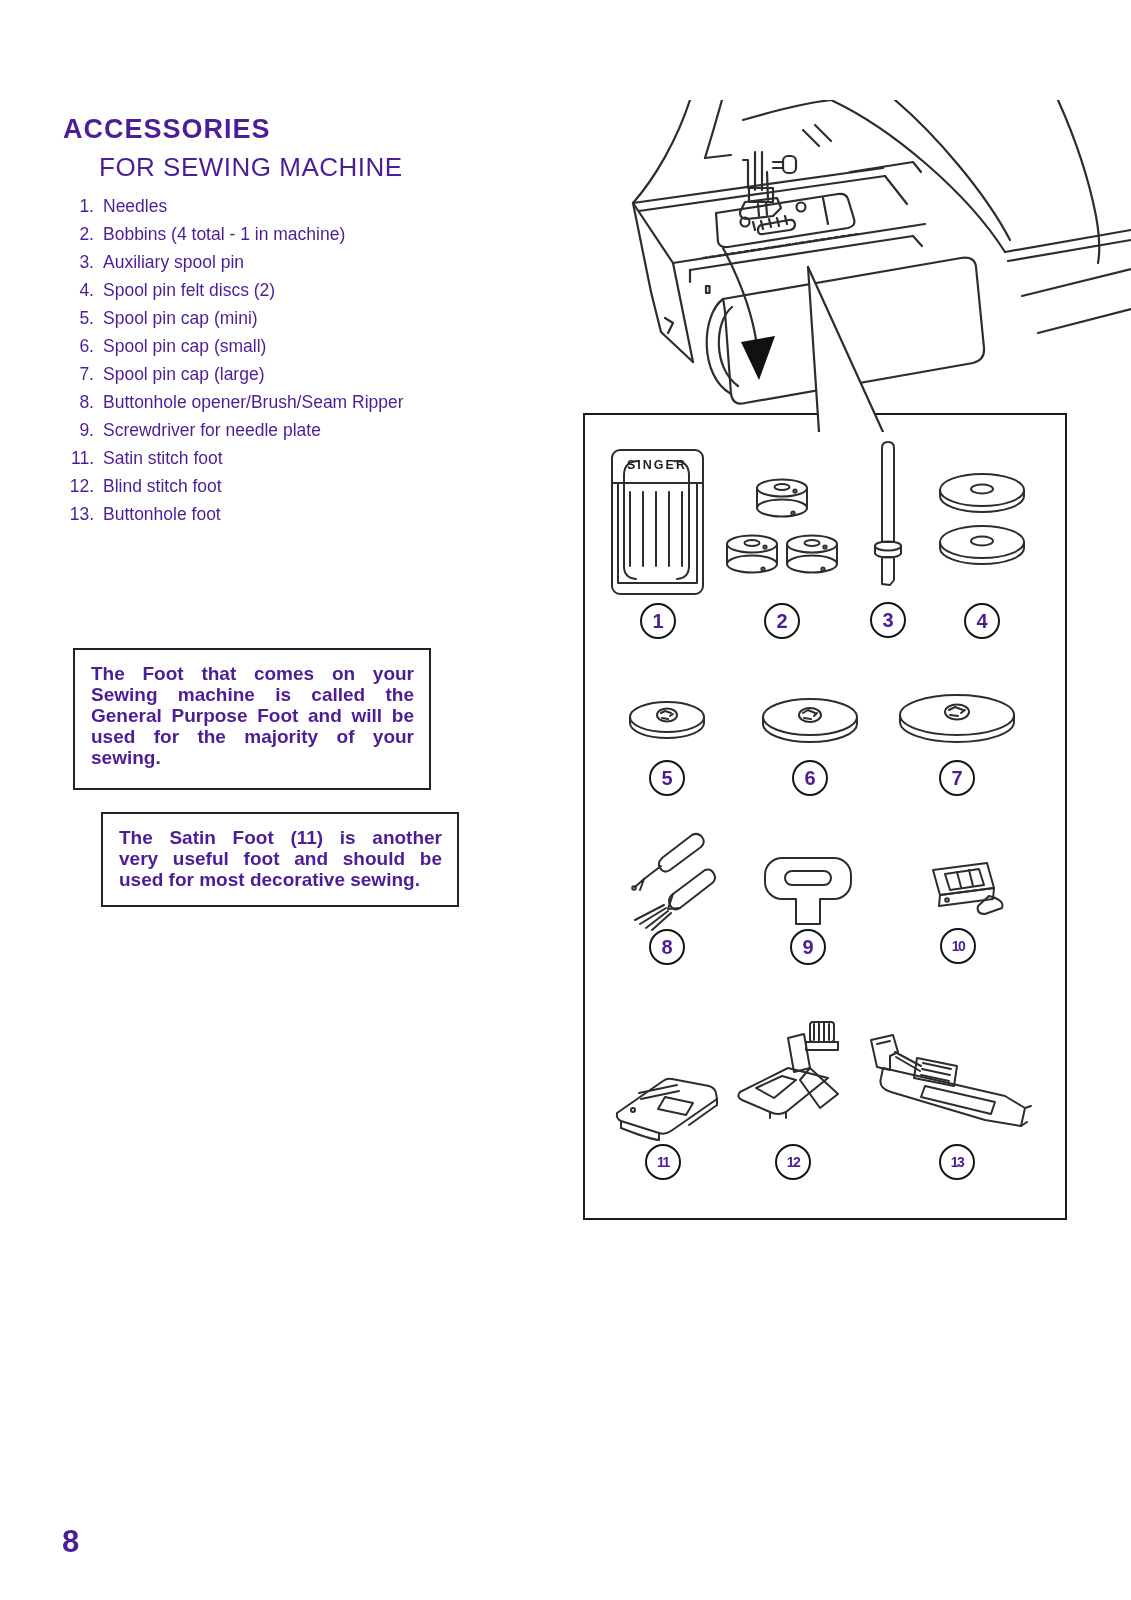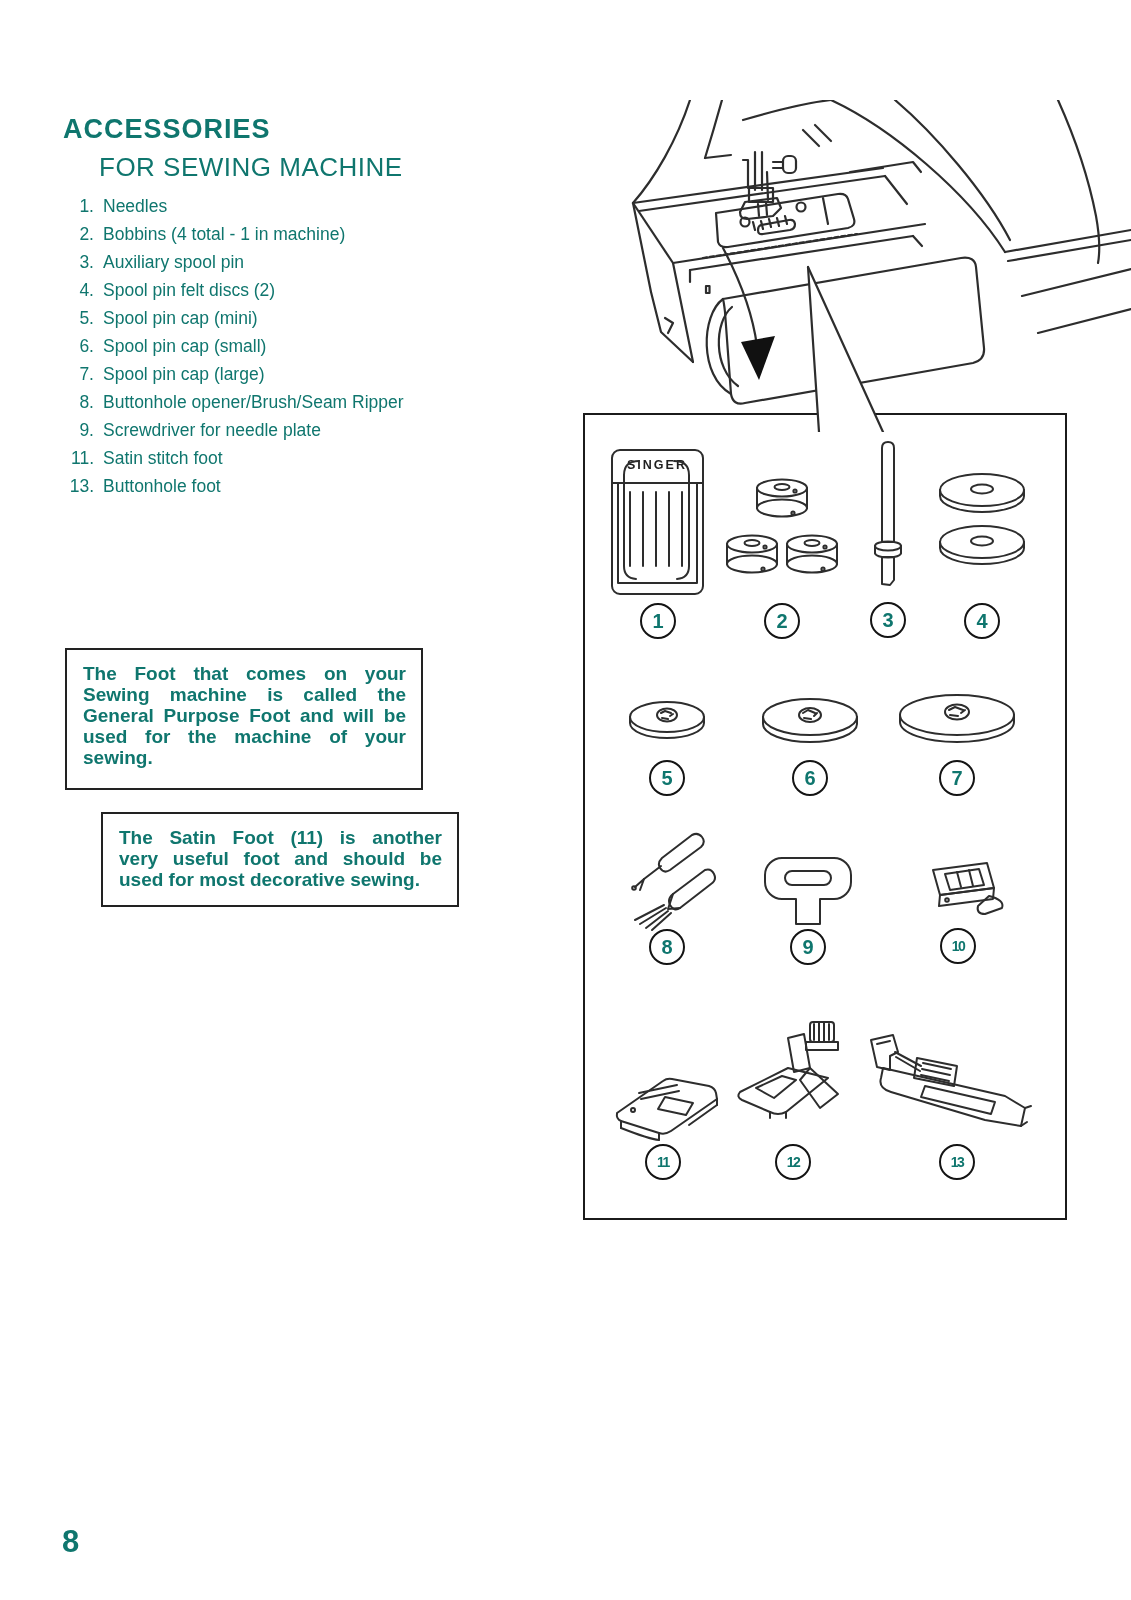--- a/index.html
+++ b/index.html
@@ -1,27 +1,27 @@
 <!DOCTYPE html>
 <html><head>
 <meta charset="utf-8">
 <style>
   html,body{margin:0;padding:0;background:#e8e8e8;}
   #page{position:relative;width:1131px;height:1600px;background:#ffffff;
-        font-family:"Liberation Sans","DejaVu Sans",sans-serif;color:#0f766e;overflow:hidden;}
+        font-family:"Liberation Sans","DejaVu Sans",sans-serif;color:#4c1d95;overflow:hidden;}
   
   #title{position:absolute;left:63px;top:114px;font-size:27px;font-weight:bold;letter-spacing:1px;}
   #subtitle{position:absolute;left:63px;top:152px;font-size:26px;font-weight:400;letter-spacing:.5px;margin-left:36px;}
   #acc-list{position:absolute;left:62px;top:192px;width:480px;}
   .acc-row{display:flex;height:28px;line-height:28px;font-size:17.5px;}
   .acc-num{width:32px;text-align:right;margin-right:9px;flex:none;}
   .acc-label{white-space:nowrap;}
   .note{position:absolute;left:65px;width:358px;border:2px solid #222;box-sizing:border-box;
         padding:13px 15px 0 16px;font-weight:bold;font-size:19px;}
-  #note-1{top:648px;height:142px;}
+  #note-1{top:648px;height:142px;margin-left:8px;}
   #note-2{top:812px;height:95px;margin-left:36px;}
   .note-line{line-height:21px;text-align:justify;text-align-last:justify;}
   .note-line.last{text-align:left;text-align-last:left;}
   #page-num{position:absolute;left:62px;top:1524px;font-size:31px;font-weight:bold;}
   
   #panel{position:absolute;left:583px;top:413px;width:484px;height:807px;
          border:2.5px solid #1b1b1b;box-sizing:border-box;z-index:1;}
   #machine{position:absolute;left:595px;top:100px;width:536px;height:332px;z-index:3;pointer-events:none;}
   .mk path,.mk circle,.mk rect{stroke:#2d2d2d;fill:none;stroke-width:2.2;stroke-linecap:round;stroke-linejoin:round;}
   .art{position:absolute;z-index:2;}
@@ -77,30 +77,34 @@
       </div>
     <div class="acc-row">
         <span class="acc-num">9.</span>
         <span class="acc-label">Screwdriver for needle plate</span>
       </div>
     <div class="acc-row">
         <span class="acc-num">11.</span>
         <span class="acc-label">Satin stitch foot</span>
       </div>
     <div class="acc-row">
+        <span class="acc-num">12.</span>
+        <span class="acc-label">Blind stitch foot</span>
+      </div>
+    <div class="acc-row">
         <span class="acc-num">13.</span>
         <span class="acc-label">Buttonhole foot</span>
       </div>
   </div>
 
   <div id="note-1" class="note">
     <div class="note-line">The Foot that comes on your</div>
     <div class="note-line">Sewing machine is called the</div>
     <div class="note-line">General Purpose Foot and will be</div>
-    <div class="note-line">used for the machine of your</div>
+    <div class="note-line">used for the majority of your</div>
     <div class="note-line last">sewing.</div>
   </div>
 
   <div id="note-2" class="note">
     <div class="note-line">The Satin Foot (11) is another</div>
     <div class="note-line">very useful foot and should be</div>
     <div class="note-line last">used for most decorative sewing.</div>
   </div>
 
   <div id="page-num">8</div>

